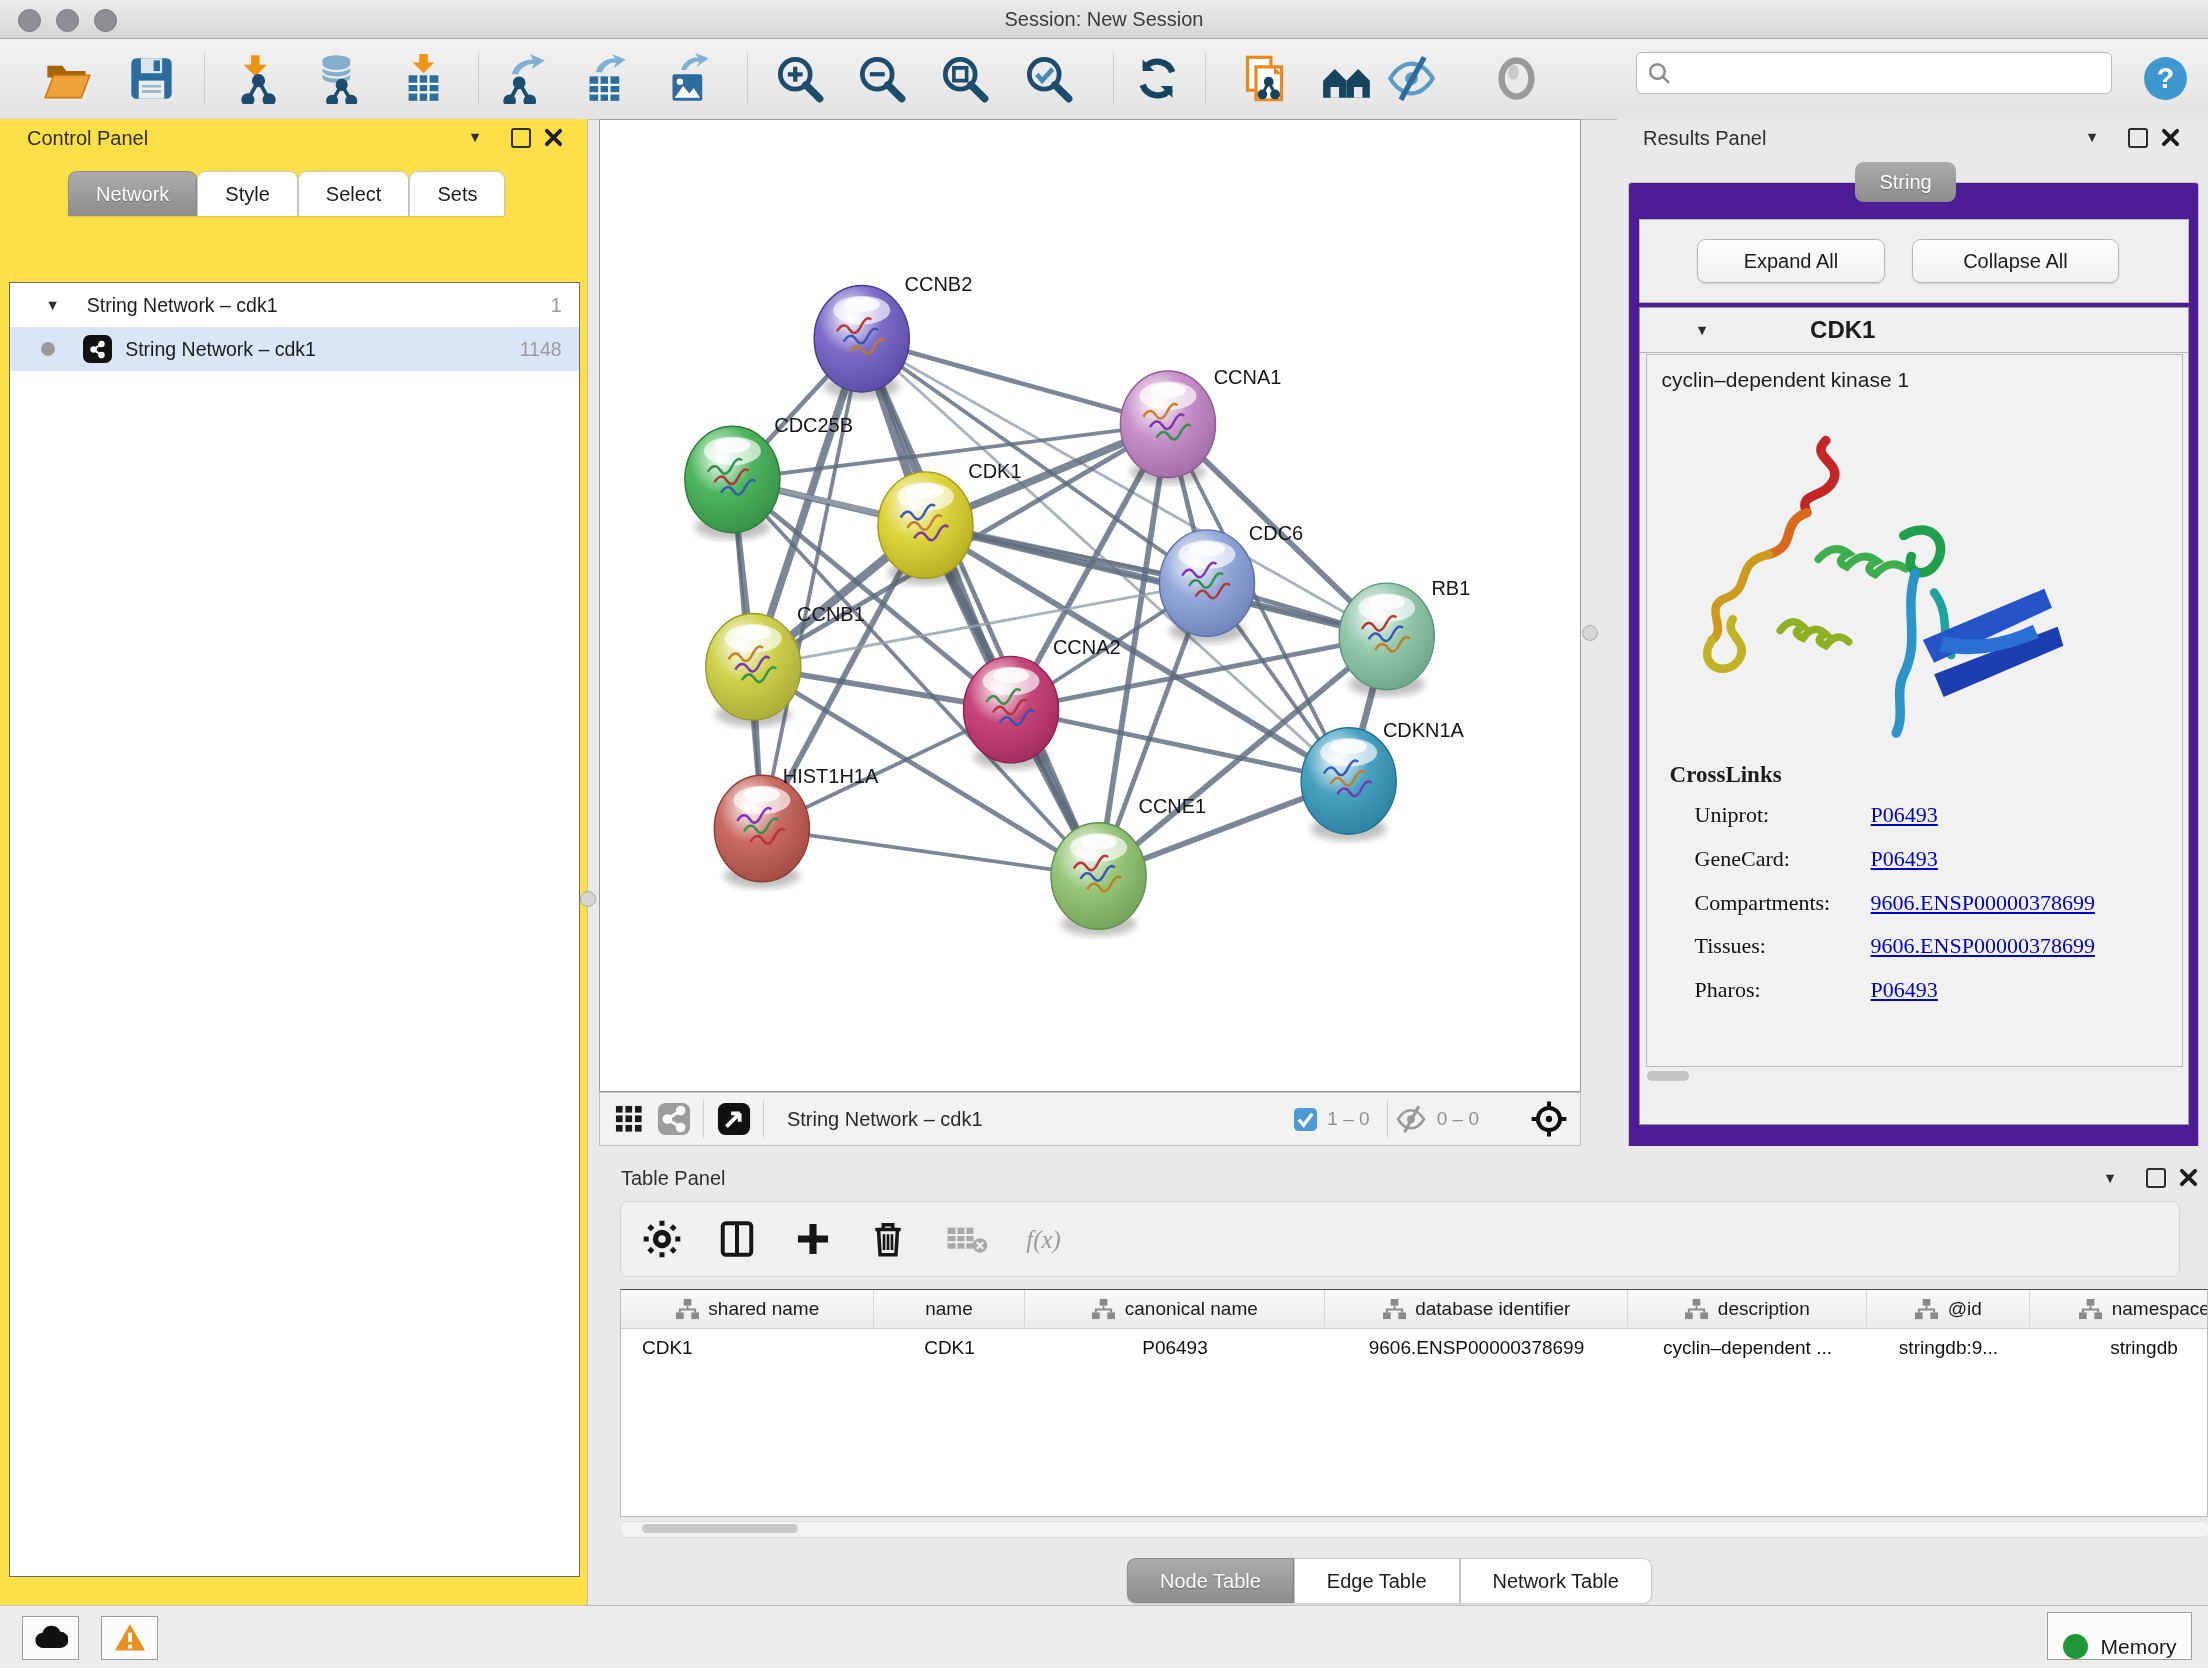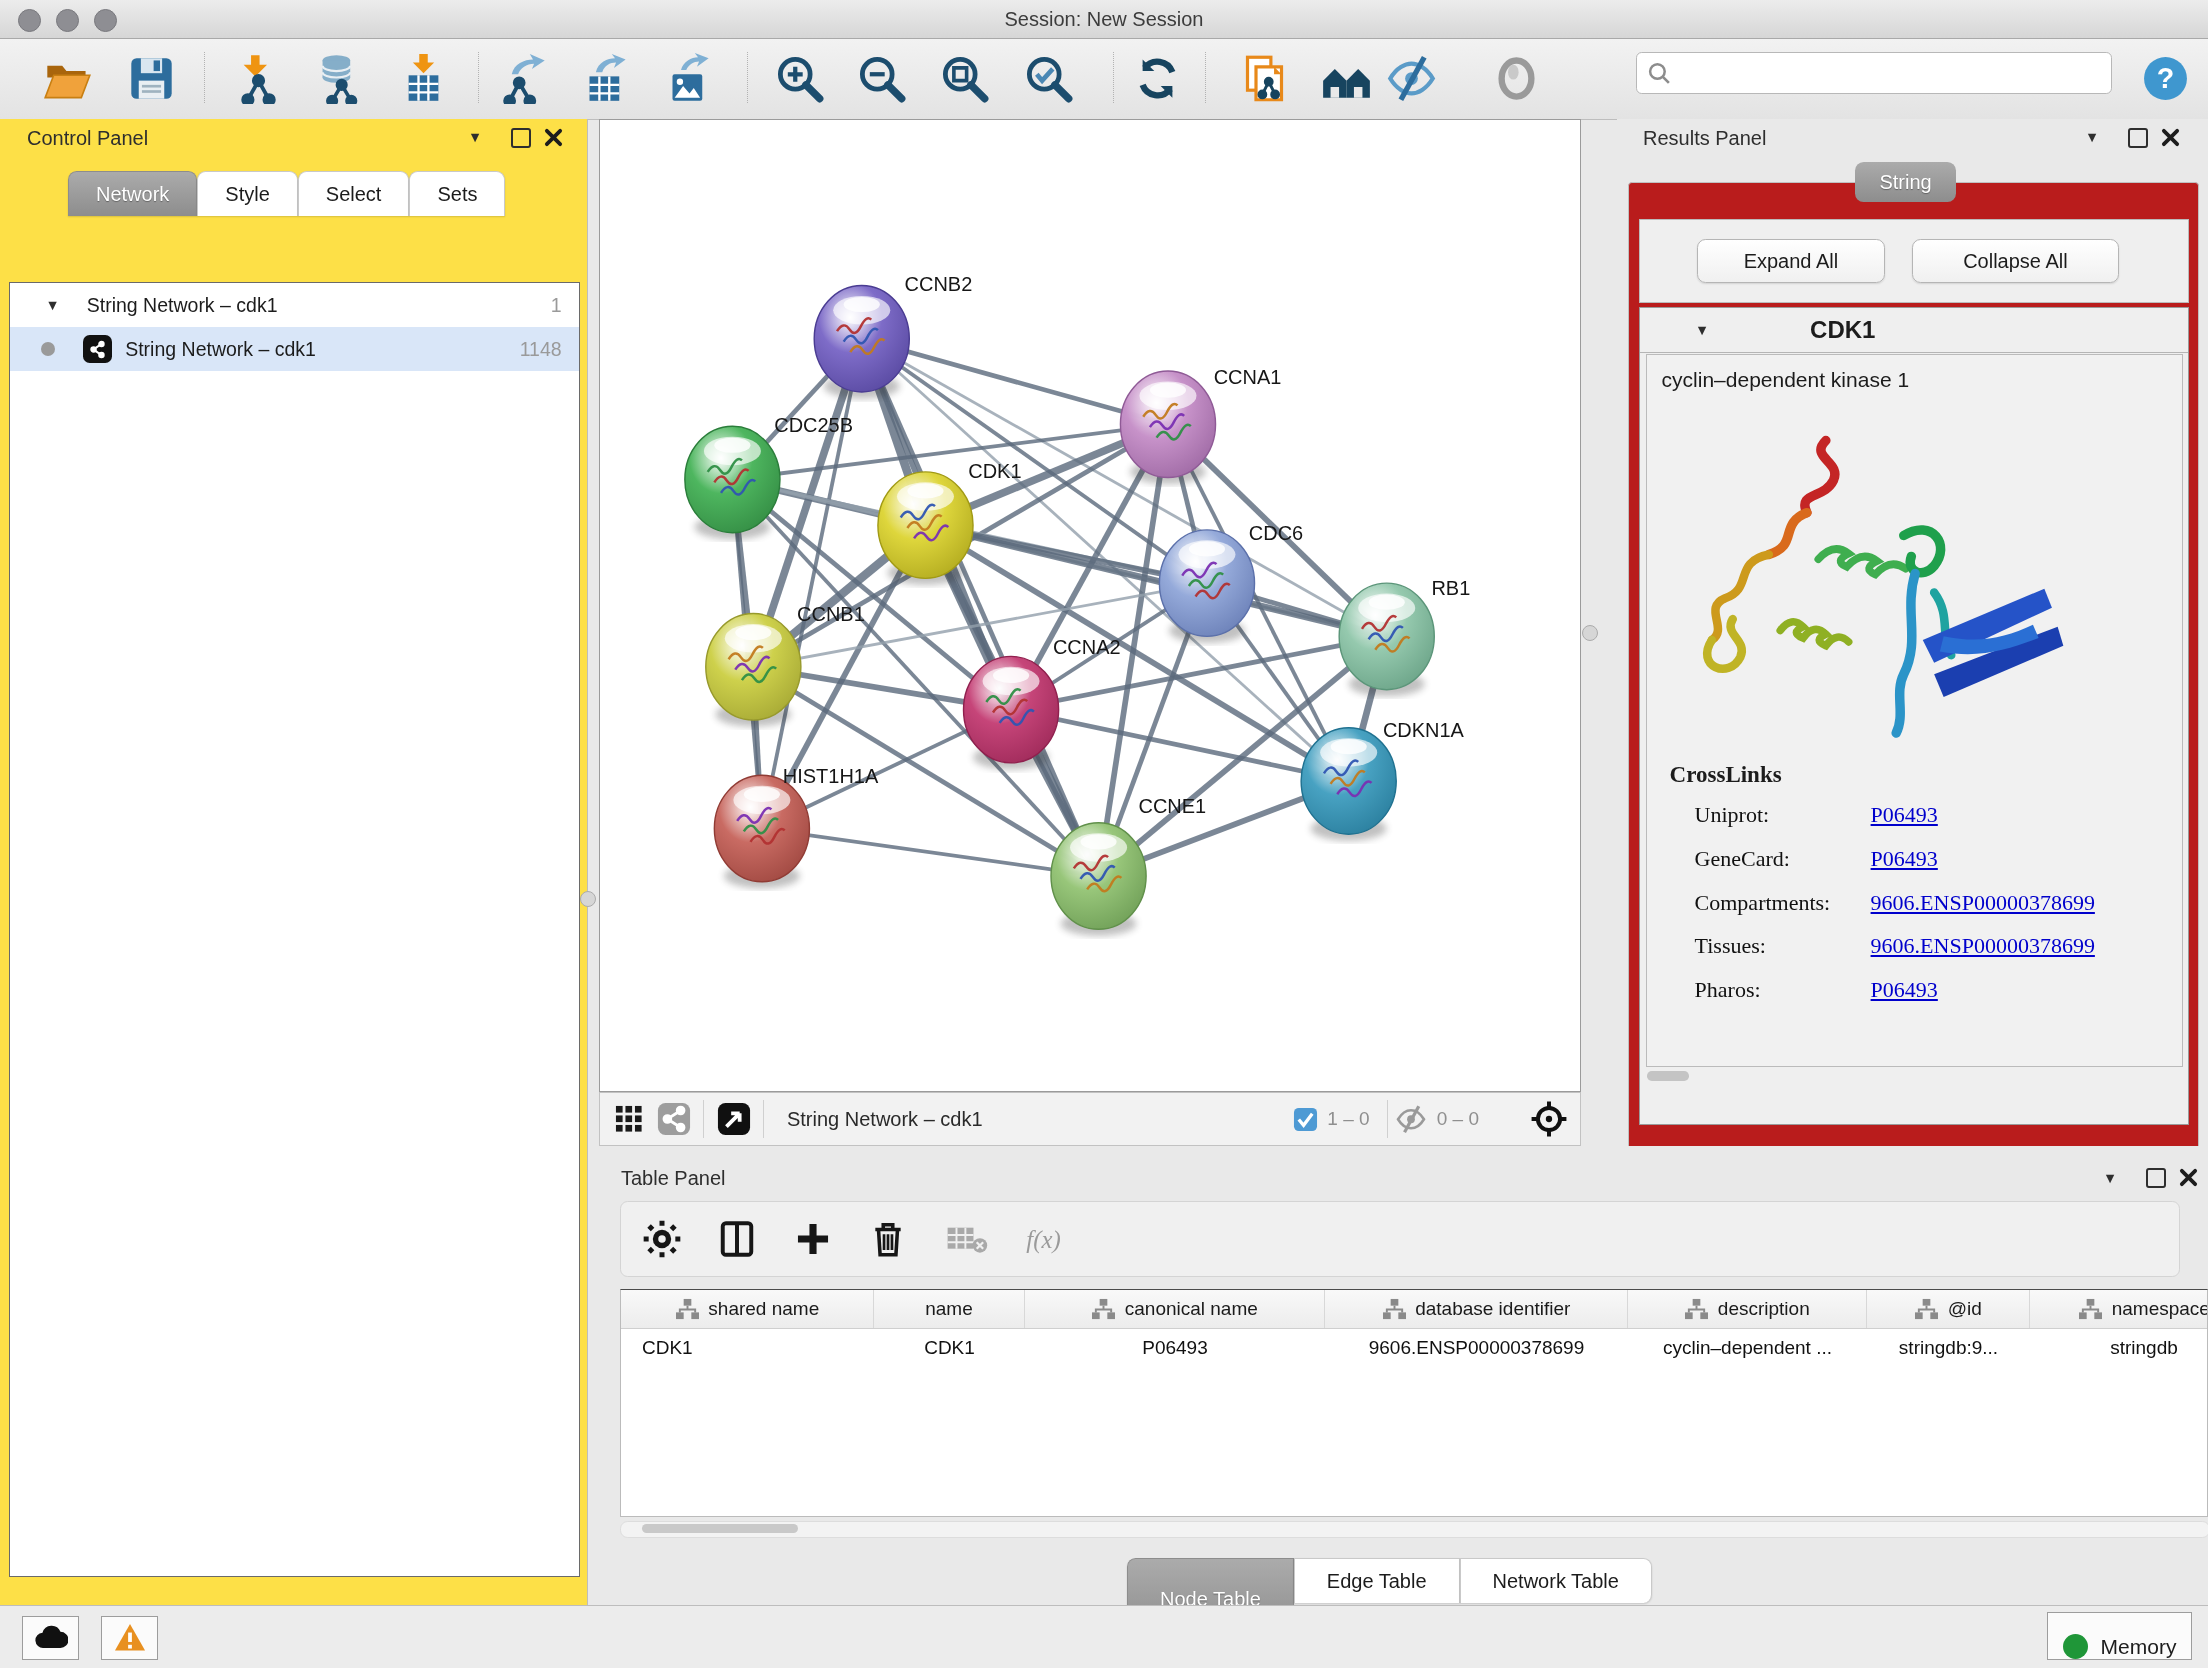--- a/index.html
+++ b/index.html
@@ -41,21 +41,21 @@
              box-sizing:border-box;display:flex;align-items:center}
   .nf-btn{width:44px;height:42px;display:flex;align-items:center;justify-content:center;cursor:pointer}
   .nf-sep{width:0;height:38px;border-left:1px solid #d0d0d0;margin:0 7.6px}
   .nf-title{font-size:20px;color:#2a2a2a;margin-left:15px;flex:1}
   .nf-cnt{font-size:19px;color:#8f8f8f;margin:0 9.5px}
   .grip{width:14.3px;height:14.3px;border-radius:50%;background:#d6d6d6;border:1px solid #ababab}
   
   .rpanel{left:1617px;top:119px;width:592px;height:1027px;background:#e9e9e9}
   .rtab{left:238px;top:43px;width:101px;height:40px;line-height:40px;text-align:center;font-size:20px;color:#fff;
         text-shadow:0 1px 1px rgba(0,0,0,.35);background:linear-gradient(#ababab,#8d8d8d);border-radius:8.6px;cursor:pointer}
-  .rbox{left:11.4px;top:63px;width:569px;height:995px;background:#b91c1c;border:1px solid #c0c0c0;border-radius:3.8px}
+  .rbox{left:11.4px;top:63px;width:569px;height:995px;background:#4c1d95;border:1px solid #c0c0c0;border-radius:3.8px}
   .expbar{left:9.5px;top:36px;width:548px;height:82px;background:#efefef;border:1px solid #bbb}
   .btn{height:42px;background:linear-gradient(#ffffff,#f0f0f0);border:1px solid #b5b5b5;border-radius:8.6px;
        font-size:20px;text-align:center;cursor:pointer;box-shadow:0 1px 1.9px rgba(0,0,0,.12)}
   .entry{left:9.5px;top:124px;width:548px;height:816px;background:#efefef;border:1px solid #9a9a9a}
   .entryhead{height:44px;border-bottom:1px solid #b5b5b5;display:flex;align-items:center}
   .einner{left:5.7px;top:46px;width:535px;height:711px;background:#f1f1f1;border:1px solid #bbb}
   .serif{font-family:"Liberation Serif","DejaVu Serif",serif}
   .xl-label{font-size:22px;color:#111}
   .xl-link{font-size:22px;color:#0000cc;text-decoration:underline;cursor:pointer}
   
@@ -752,21 +752,21 @@
       <div class="dcell c4">cyclin–dependent ...</div>
       <div class="dcell c5">stringdb:9...</div>
       <div class="dcell c6">stringdb</div>
     </div>
   </div>
   <div class="abs hscroll">
     <div class="abs hthumb"></div>
   </div>
 
   <div class="abs ttabs">
-    <div class="tab sel" style="border-radius:8.6px 0 0 8.6px;padding:18px 32px">Node Table</div>
+    <div class="tab sel" style="border-radius:8.6px 0 0 8.6px;padding:0 32px">Node Table</div>
     <div class="tab" style="border-radius:0;padding:0 32px">Edge Table</div>
     <div class="tab" style="border-radius:0 8.6px 8.6px 0;padding:0 32px">Network Table</div>
   </div>
 </div>
 
 <div class="abs statusbar">
   <div class="abs sq-btn" style="left:22px;top:9.5px">
     <svg width="34" height="25" viewBox="0 0 36 26">
         <path d="M10 24a8 8 0 0 1-1-16 10 10 0 0 1 19-1 7 7 0 0 1 0 17z" fill="#111"></path>
       </svg>

